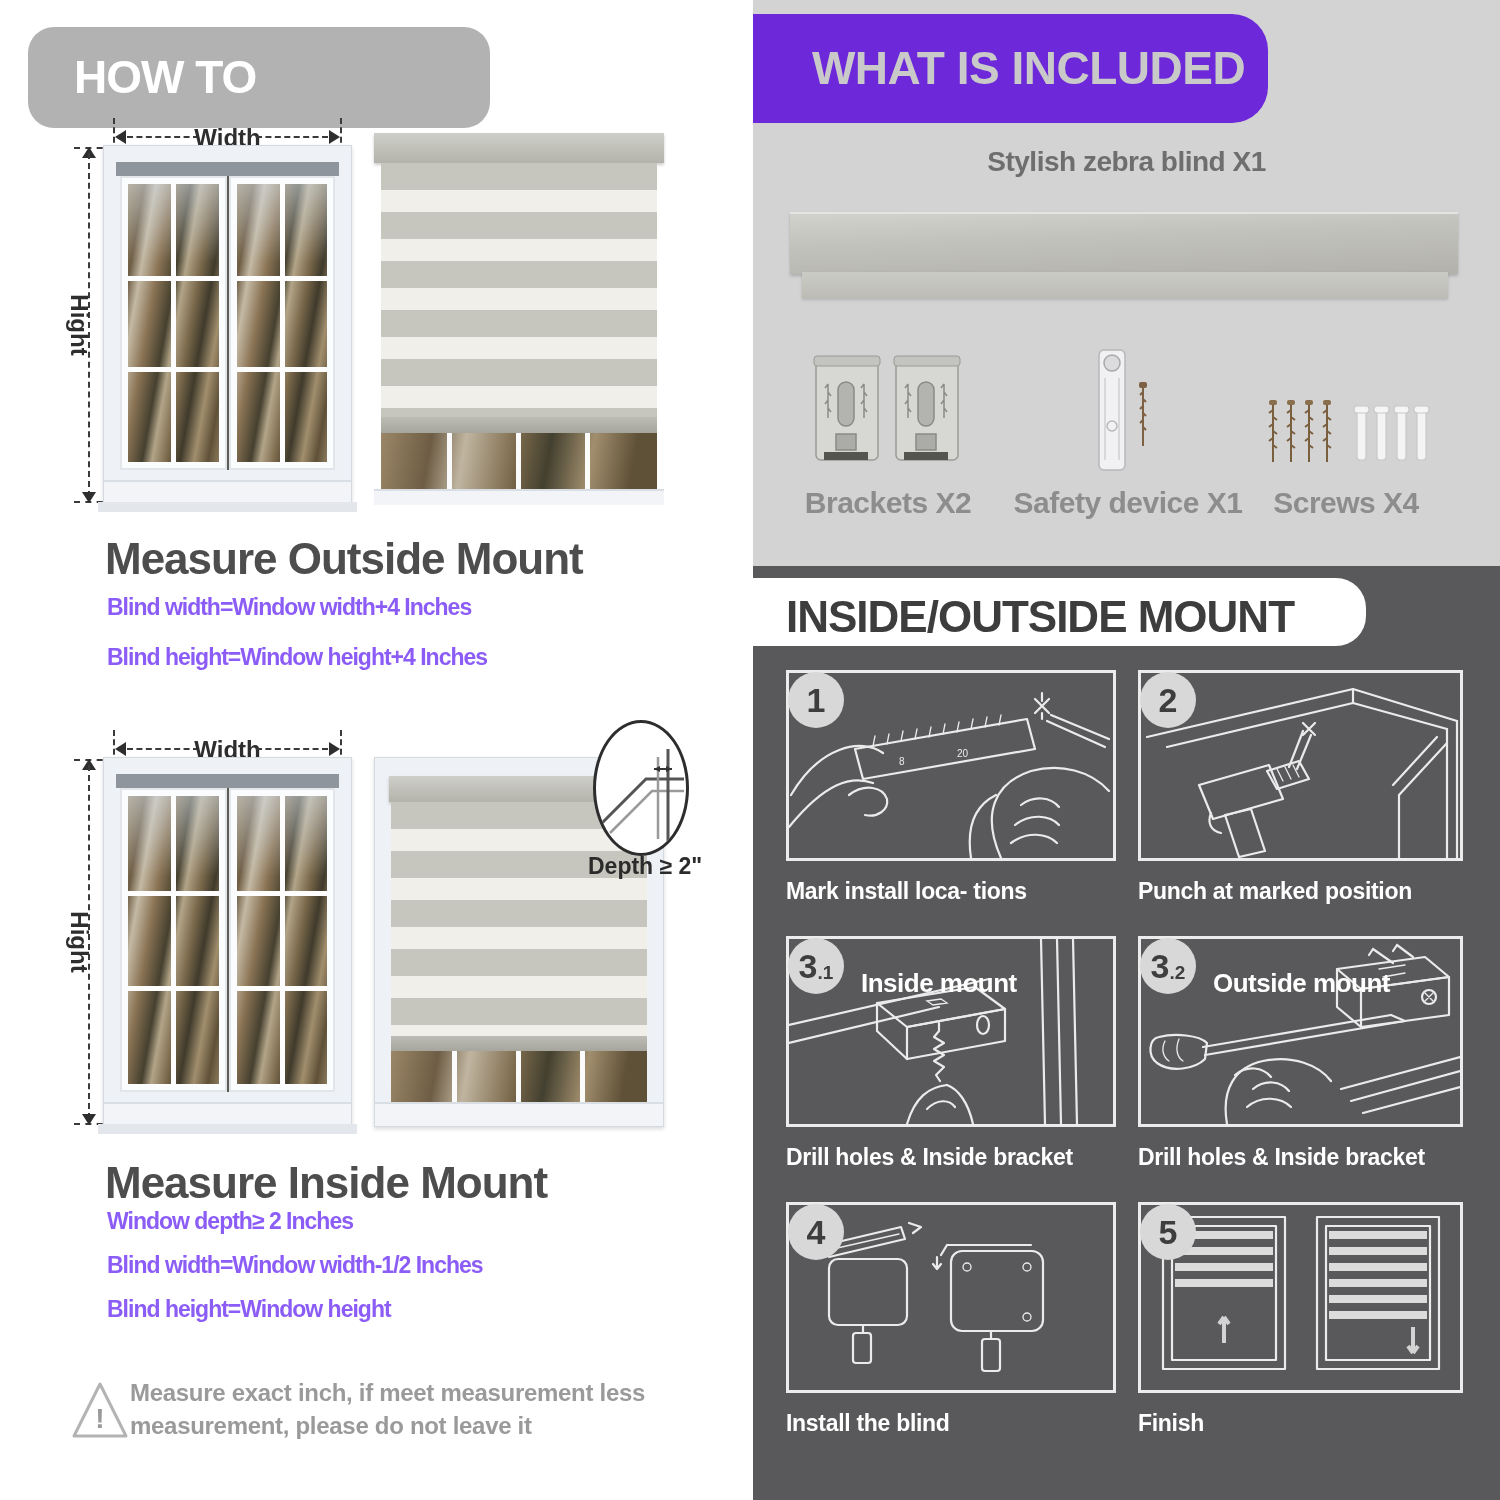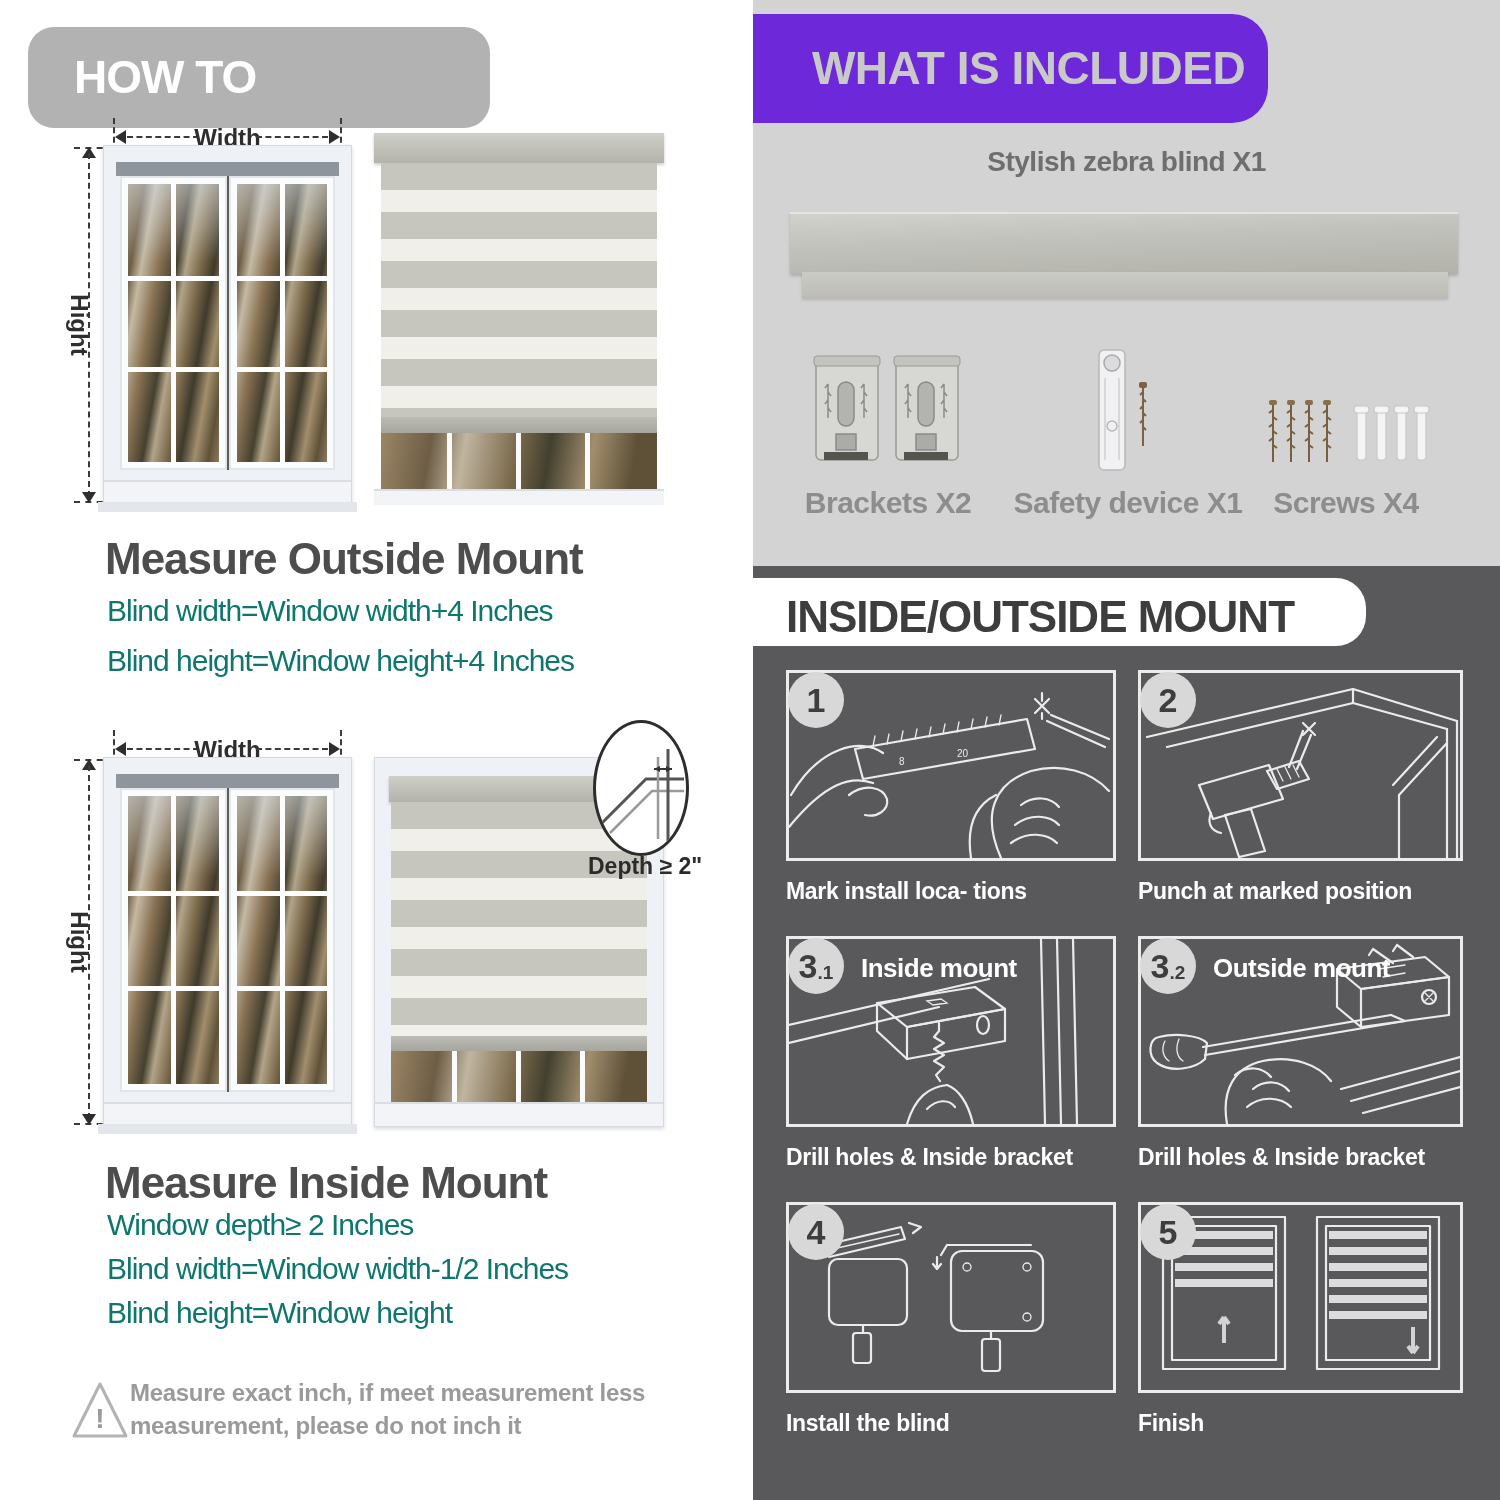--- a/index.html
+++ b/index.html
@@ -5,21 +5,21 @@
   html,body{margin:0;padding:0;background:#ffffff;}
   .page{position:relative;width:1500px;height:1500px;background:#ffffff;overflow:hidden;
         font-family:"Liberation Sans","DejaVu Sans",sans-serif;}
   .abs{position:absolute;}
 
   
   .hdr-badge{left:28px;top:27px;width:462px;height:101px;background:#b2b2b2;border-radius:26px;
              color:#ffffff;font-size:46px;font-weight:bold;letter-spacing:-1px;
              line-height:101px;padding-left:46px;box-sizing:border-box;}
   .sec-title{font-size:44px;font-weight:bold;color:#4d4d4d;letter-spacing:-1px;white-space:nowrap;}
-  .sec-line{font-size:30px;font-weight:normal;color:#0f766e;letter-spacing:-1px;white-space:nowrap;}
+  .sec-line{font-size:23px;font-weight:bold;color:#8b5cf6;letter-spacing:-1px;white-space:nowrap;}
 
   
   .warrow{height:26px;margin-top:8px;}
   .warrow .tick{position:absolute;top:-6px;width:0;height:34px;border-left:2px dashed #3a3a3a;}
   .warrow .line{position:absolute;top:12px;height:0;border-top:2px dashed #3a3a3a;}
   .warrow .ah{position:absolute;top:6px;width:0;height:0;border-top:7px solid transparent;border-bottom:7px solid transparent;}
   .warrow .lbl{position:absolute;top:0px;left:0;right:0;text-align:center;font-size:24px;font-weight:bold;color:#2e2e2e;}
   .harrow .vline{position:absolute;left:26px;top:8px;bottom:8px;width:0;border-left:2px dashed #3a3a3a;}
   .harrow .ah{position:absolute;left:20px;width:0;height:0;border-left:7px solid transparent;border-right:7px solid transparent;}
   .harrow .htick{position:absolute;left:12px;width:40px;height:0;border-top:2px dashed #3a3a3a;}
@@ -75,21 +75,21 @@
 
   .panel-dark{left:0;top:566px;width:747px;height:934px;background:#59595b;}
   .mount-badge{left:0;top:12px;width:613px;height:68px;background:#ffffff;border-radius:0 30px 30px 0;
                color:#3d3d3d;font-size:44px;font-weight:bold;letter-spacing:-1px;
                line-height:78px;padding-left:33px;box-sizing:border-box;}
   .step-panel{border:3px solid #ececec;box-sizing:border-box;background:#59595b;}
   .step-badge{position:absolute;left:-1px;top:-1px;width:56px;height:56px;border-radius:50%;
               background:#d8d8d8;color:#3e3e3e;font-weight:bold;font-size:34px;
               display:flex;align-items:center;justify-content:center;}
   .step-badge .sub{font-size:19px;margin-top:14px;}
-  .step-lbl{position:absolute;left:72px;top:14px;color:#ffffff;font-size:26px;font-weight:bold;letter-spacing:-0.5px;}
+  .step-lbl{position:absolute;left:72px;top:29px;color:#ffffff;font-size:26px;font-weight:bold;letter-spacing:-0.5px;}
   .step-cap{color:#ffffff;font-size:23px;font-weight:bold;letter-spacing:-0.3px;white-space:nowrap;}
   .la{stroke:#ebebeb;stroke-width:2.2;fill:none;stroke-linecap:round;stroke-linejoin:round;}
   .la-thin{stroke:#ebebeb;stroke-width:1.3;fill:none;stroke-linecap:round;}
   .la-fill{fill:#dcdcdc;stroke:none;}
 </style>
 </head>
 <body>
 
 <div class="page">
 
@@ -224,21 +224,21 @@
   <div class="abs sec-line" style="left:107px;top:1296px;">Blind height=Window height</div>
 
   <div class="abs" style="left:70px;top:1378px;width:60px;height:64px;">
     <svg width="60" height="64" viewBox="0 0 60 64">
       <polygon points="30,6 56,58 4,58" fill="none" stroke="#b3b3b3" stroke-width="3" stroke-linejoin="round"></polygon>
       <text x="30" y="50" text-anchor="middle" font-size="28" font-weight="bold" fill="#9a9a9a" font-family="Liberation Sans, sans-serif">!</text>
     </svg>
   </div>
   <div class="abs" style="left:130px;top:1376px;width:580px;">
     <div class="warn-text">Measure exact inch, if meet measurement less</div>
-    <div class="warn-text">measurement, please do not inch it</div>
+    <div class="warn-text">measurement, please do not leave it</div>
   </div>
 
   <div class="abs right-col">
 
     <div class="abs panel-light">
       <div class="abs incl-badge">WHAT IS INCLUDED</div>
       <div class="abs blind-lbl">Stylish zebra blind X1</div>
       <div class="abs headrail"></div>
       <div class="abs headrail2"></div>
 

